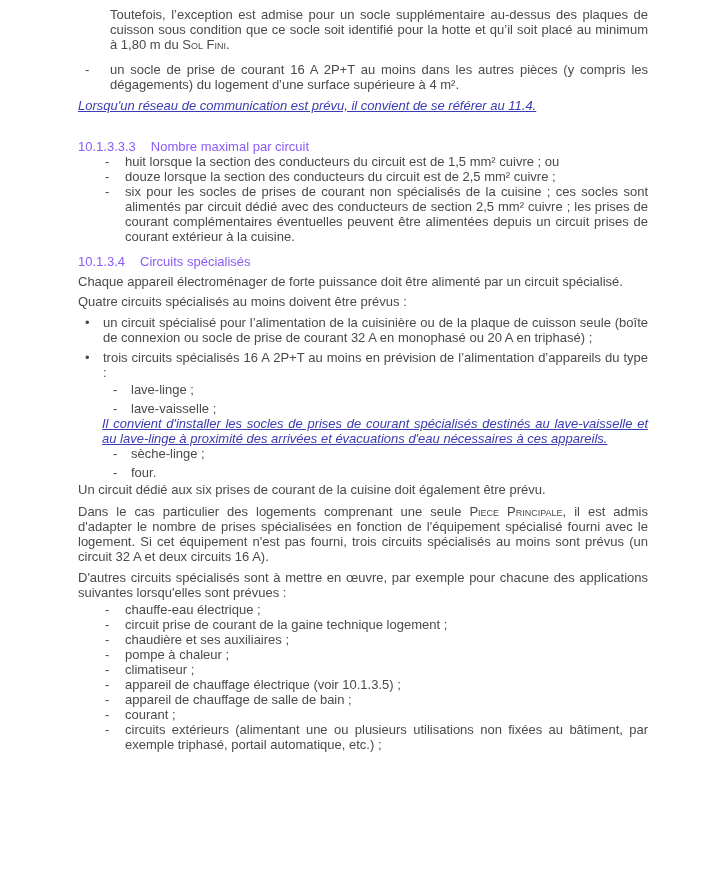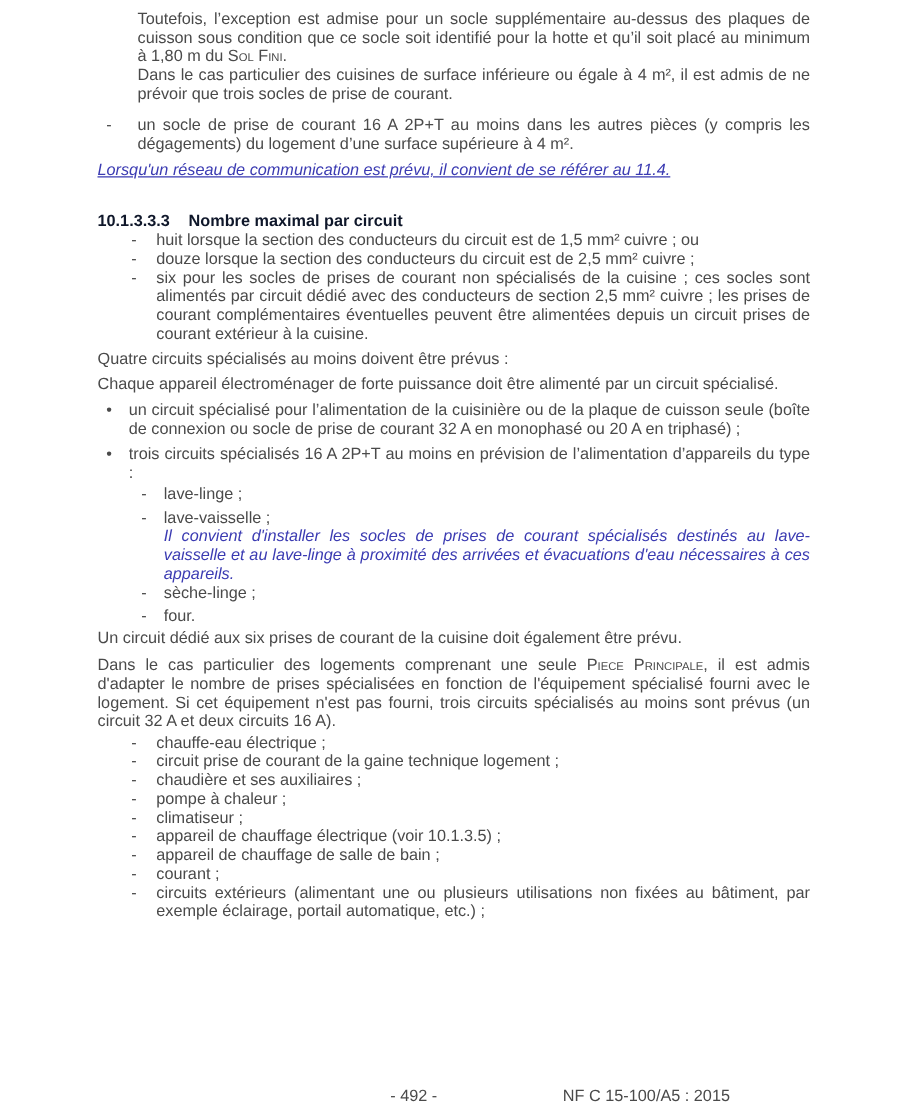--- a/index.html
+++ b/index.html
@@ -13,48 +13,47 @@
     line-height: 15px;
     color: var(--body-text, #4a4a4a);
     overflow: hidden;
   }
   .content { position: absolute; top: 7px; left: 78px; width: 570px; }
   p { margin: 0; }
   .jp { text-align: justify; text-align-last: left; }
   .ind { margin-left: 32px; }
   .sc { font-variant: small-caps; }
   .note { color: var(--note-blue, #3b3bb2); font-style: italic; }
-  .heading { font-weight: 700; color: #0f172a; }
+  .heading { font-weight: 400; color: #8b5cf6; }
   .hnum { margin-right: 15px; }
   .li { display: flex; }
   .li .mk { flex: none; }
   .li .t { flex: 1; }
   .li-top { padding-left: 7px; }  .li-top .mk { width: 25px; }
   .li-l1  { padding-left: 27px; } .li-l1 .mk  { width: 20px; }
   .li-b   { padding-left: 7px; }  .li-b .mk   { width: 18px; }
   .li-sub { padding-left: 35px; } .li-sub .mk { width: 18px; }
-  .sub-note { margin-left: 53px; }
+  .sub-note { margin-left: 24px; text-decoration: underline; }
   .mt2 { margin-top: 2px; }  .mt4 { margin-top: 4px; }
   .mt5 { margin-top: 5px; }  .mt6 { margin-top: 6px; }
   .mt7 { margin-top: 7px; }
   .mt10 { margin-top: 10px; } .mt17 { margin-top: 6px; text-decoration: underline; }
   .mt26 { margin-top: 26px; }
   .footer { position: absolute; left: 78px; right: 74px; top: 869px; height: 15px; }
   .footer .pn  { position: absolute; left: 50%; transform: translateX(-50%); }
   .footer .ref { position: absolute; right: 0; }
 </style>
 </head>
 <body>
 
 <div class="page">
   <div class="content">
 
     <p class="jp ind"><span>Toutefois, l’exception est admise pour un socle supplémentaire au-dessus des plaques de cuisson sous condition que ce socle soit identifié pour la hotte et qu’il soit placé au minimum à 1,80 m du </span><span class="sc">Sol Fini</span><span>.</span></p>
 
-    <p class="jp ind">Dans le cas particulier des cuisines de surface inférieure ou égale à 4 m², il est admis de ne prévoir que trois socles de prise de courant.</p>
 
     <div class="li li-top mt10">
       <span class="mk">-</span>
       <div class="t jp">un socle de prise de courant 16 A 2P+T au moins dans les autres pièces (y compris les dégagements) du logement d’une surface supérieure à 4 m².</div>
     </div>
 
     <p class="note mt17">Lorsqu'un réseau de communication est prévu, il convient de se référer au 11.4.</p>
 
     <p class="heading mt26"><span class="hnum">10.1.3.3.3</span><span>Nombre maximal par circuit</span></p>
 
@@ -65,23 +64,24 @@
     </div>
     <div class="li li-l1">
       <span class="mk">-</span>
       <div class="t jp">douze lorsque la section des conducteurs du circuit est de 2,5 mm² cuivre ;</div>
     </div>
     <div class="li li-l1">
       <span class="mk">-</span>
       <div class="t jp">six pour les socles de prises de courant non spécialisés de la cuisine ; ces socles sont alimentés par circuit dédié avec des conducteurs de section 2,5 mm² cuivre ; les prises de courant complémentaires éventuelles peuvent être alimentées depuis un circuit prises de courant extérieur à la cuisine.</div>
     </div>
 
+    <p class="heading mt10"><span class="hnum">10.1.3.4</span><span>Circuits spécialisés</span></p>
 
+    <p class="jp mt5">Chaque appareil électroménager de forte puissance doit être alimenté par un circuit spécialisé.</p>
     <p class="jp mt5">Quatre circuits spécialisés au moins doivent être prévus :</p>
-    <p class="jp mt5">Chaque appareil électroménager de forte puissance doit être alimenté par un circuit spécialisé.</p>
 
     <div class="li li-b mt6">
       <span class="mk">•</span>
       <div class="t jp">un circuit spécialisé pour l’alimentation de la cuisinière ou de la plaque de cuisson seule (boîte de connexion ou socle de prise de courant 32 A en monophasé ou 20 A en triphasé) ;</div>
     </div>
     <div class="li li-b mt5">
       <span class="mk">•</span>
       <div class="t jp">trois circuits spécialisés 16 A 2P+T au moins en prévision de l’alimentation d’appareils du type :</div>
     </div>
 
@@ -102,20 +102,21 @@
     </div>
     <div class="li li-sub mt4">
       <span class="mk">-</span>
       <div class="t">four.</div>
     </div>
 
     <p class="jp mt2">Un circuit dédié aux six prises de courant de la cuisine doit également être prévu.</p>
 
     <p class="jp mt7"><span>Dans le cas particulier des logements comprenant une seule </span><span class="sc">Piece Principale</span><span>, il est admis d'adapter le nombre de prises spécialisées en fonction de l'équipement spécialisé fourni avec le logement. Si cet équipement n'est pas fourni, trois circuits spécialisés au moins sont prévus (un circuit 32 A et deux circuits 16 A).</span></p>
 
+    <p class="jp mt6">D'autres circuits spécialisés sont à mettre en œuvre, par exemple pour chacune des applications suivantes lorsqu'elles sont prévues :</p>
 
     <div class="li li-l1 mt2">
       <span class="mk">-</span>
       <div class="t">chauffe-eau électrique ;</div>
     </div>
     <div class="li li-l1">
       <span class="mk">-</span>
       <div class="t">circuit prise de courant de la gaine technique logement ;</div>
     </div>
     <div class="li li-l1">
@@ -137,22 +138,18 @@
     <div class="li li-l1">
       <span class="mk">-</span>
       <div class="t">appareil de chauffage de salle de bain ;</div>
     </div>
     <div class="li li-l1">
       <span class="mk">-</span>
       <div class="t">courant ;</div>
     </div>
     <div class="li li-l1">
       <span class="mk">-</span>
-      <div class="t jp">circuits extérieurs (alimentant une ou plusieurs utilisations non fixées au bâtiment, par exemple éclairage, portail automatique, etc.) ;</div>
+      <div class="t jp">circuits extérieurs (alimentant une ou plusieurs utilisations non fixées au bâtiment, par exemple triphasé, portail automatique, etc.) ;</div>
     </div>
 
   </div>
 
-  <div class="footer">
-    <span class="pn">- 492 -</span>
-    <span class="ref">NF C 15-100/A5 : 2015</span>
-  </div>
 </div>
 
 </body></html>

